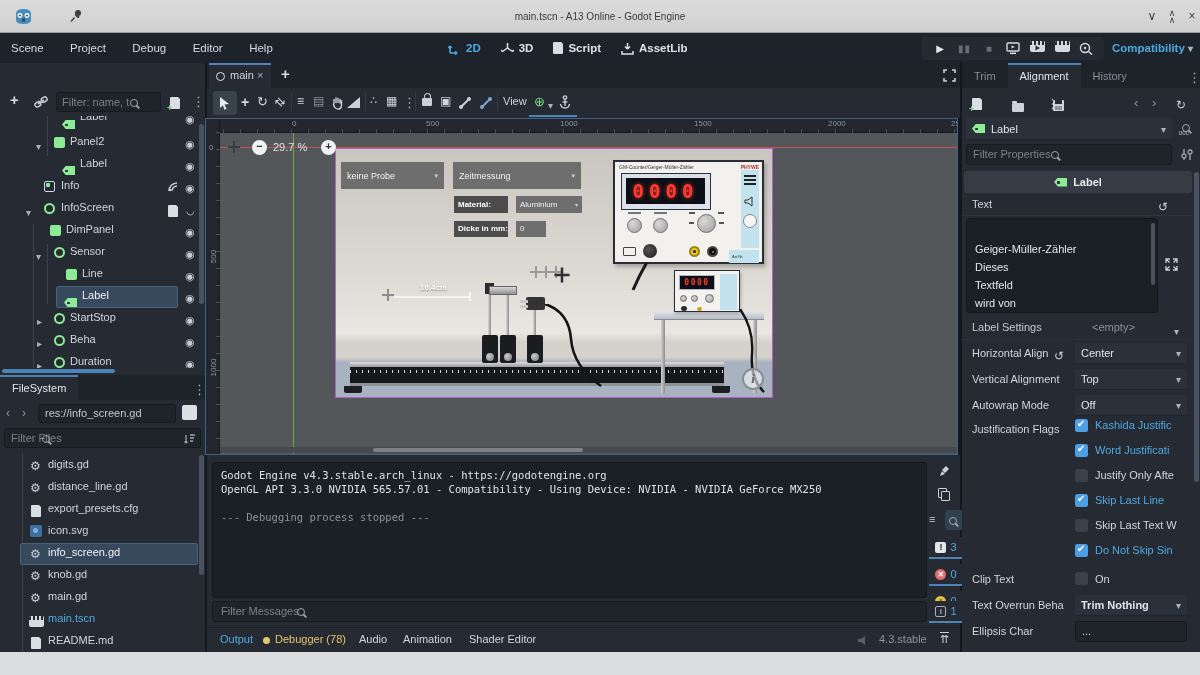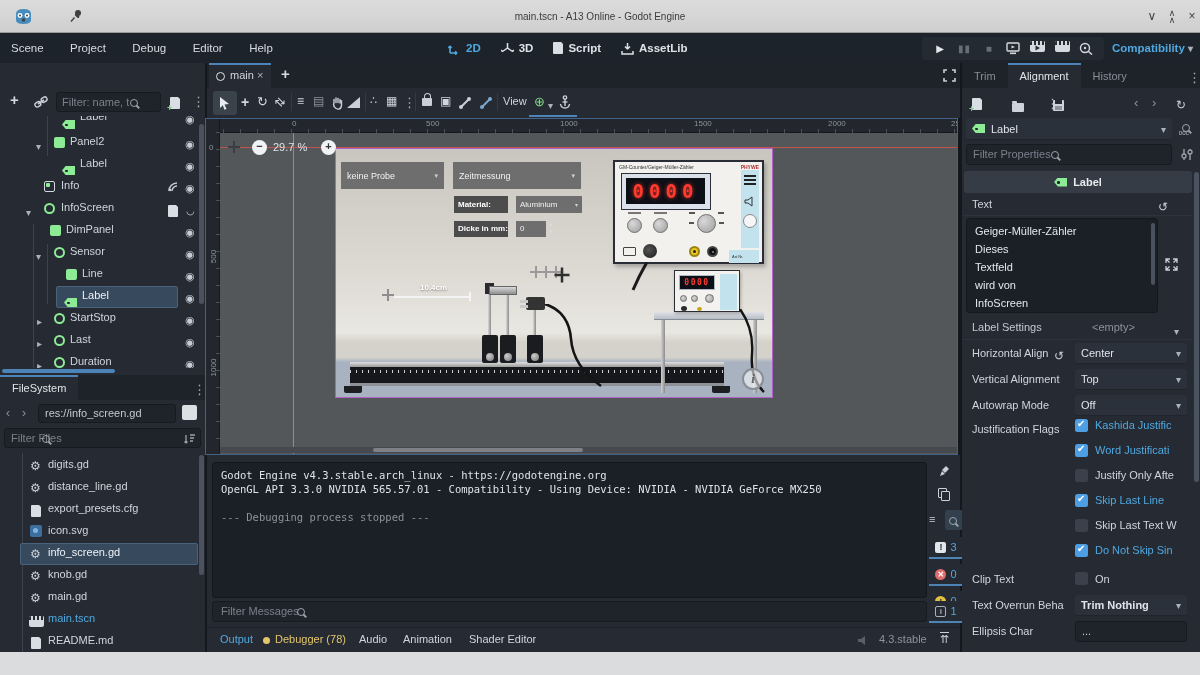--- a/index.html
+++ b/index.html
@@ -227,21 +227,21 @@
         <span class="i-eye r" style="left:185px;top:2px"></span></div>
       <div class="r" style="left:0;top:192px;width:205px;height:22px">
         <span class="i-chevr r" style="left:37px;top:3px"></span>
         <span class="g-circle r" style="left:54px;top:5px"></span>
         <span class="txt r" style="left:70px;top:3px">StartStop</span>
         <span class="i-eye r" style="left:185px;top:2px"></span>
         </div>
       <div class="r" style="left:0;top:214px;width:205px;height:22px">
         <span class="i-chevr r" style="left:37px;top:3px"></span>
         <span class="g-circle r" style="left:54px;top:5px"></span>
-        <span class="txt r" style="left:70px;top:3px">Last</span>
+        <span class="txt r" style="left:70px;top:3px">Beha</span>
         <span class="i-eye r" style="left:185px;top:2px"></span>
         </div>
       <div class="r" style="left:0;top:236px;width:205px;height:22px">
         <span class="i-chevr r" style="left:37px;top:3px"></span>
         <span class="g-circle r" style="left:54px;top:5px"></span>
         <span class="txt r" style="left:70px;top:3px">Duration</span>
         <span class="i-eye r" style="left:185px;top:2px"></span>
         </div>
       <div class="r scroll-v" style="left:199px;top:8px;width:5px;height:180px"></div>
     </div>
@@ -620,21 +620,21 @@
 
     <div class="r" style="left:0;top:107px;width:238px;height:482px;overflow:hidden">
       <div class="r" style="left:2px;top:1px;width:228px;height:22px;background:#353c45;border-radius:3px;display:flex;align-items:center;justify-content:center;gap:6px">
         <span class="g-tag"></span>
         <span class="txt" style="font-weight:bold;color:#e8ecf0">Label</span>
         </div>
       <div class="r" style="left:0;top:24px;width:230px;height:22px;border-bottom:1px solid #2d333c">
         <span class="txt r" style="left:10px;top:4px">Text</span>
         <span class="i-revert r" style="left:196px;top:3px"></span>
         </div>
-      <div class="r" style="left:4px;top:48px;width:192px;height:95px;background:#1b2026;border:1px solid #14181d;border-radius:3px;padding:3px 8px;overflow:hidden">
+      <div class="r" style="left:4px;top:48px;width:192px;height:95px;background:#1b2026;border:1px solid #14181d;border-radius:3px;padding:21px 8px;overflow:hidden">
         <div class="txt" style="line-height:18px;color:#e4e8ec">Geiger-Müller-Zähler</div>
         <div class="txt" style="line-height:18px;color:#e4e8ec">Dieses</div>
         <div class="txt" style="line-height:18px;color:#e4e8ec">Textfeld</div>
         <div class="txt" style="line-height:18px;color:#e4e8ec">wird von</div>
         <div class="txt" style="line-height:18px;color:#e4e8ec">InfoScreen</div>
         <div class="r scroll-v" style="right:2px;top:4px;width:4px;height:62px"></div>
       </div>
       <svg class="r" style="left:203px;top:88px" width="13" height="13" viewBox="0 0 13 13">
           <path d="M5 1 L1 1 L1 5 M8 1 L12 1 L12 5 M12 8 L12 12 L8 12 M1 8 L1 12 L5 12 M1 1 L4.5 4.5 M12 1 L8.5 4.5 M12 12 L8.5 8.5 M1 12 L4.5 8.5" stroke="#c9d0d8" stroke-width="1.3" fill="none"></path>
         </svg>

